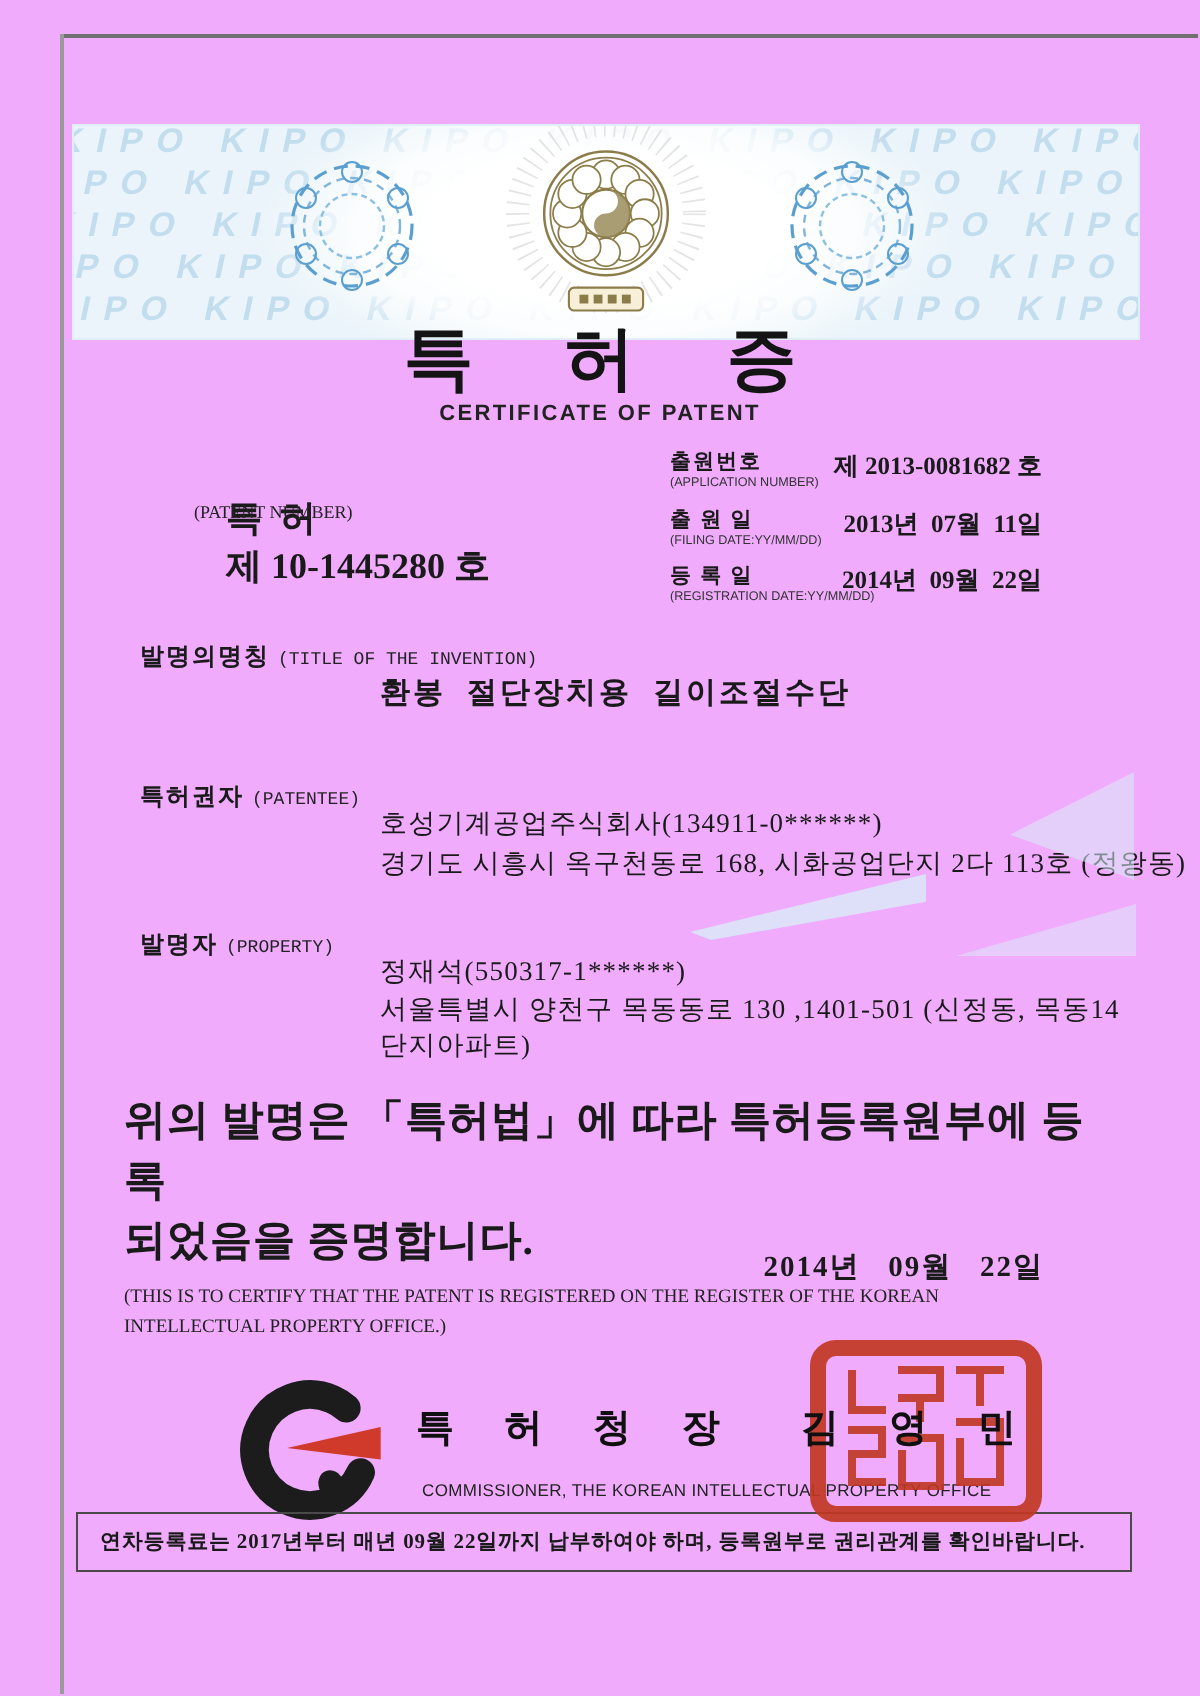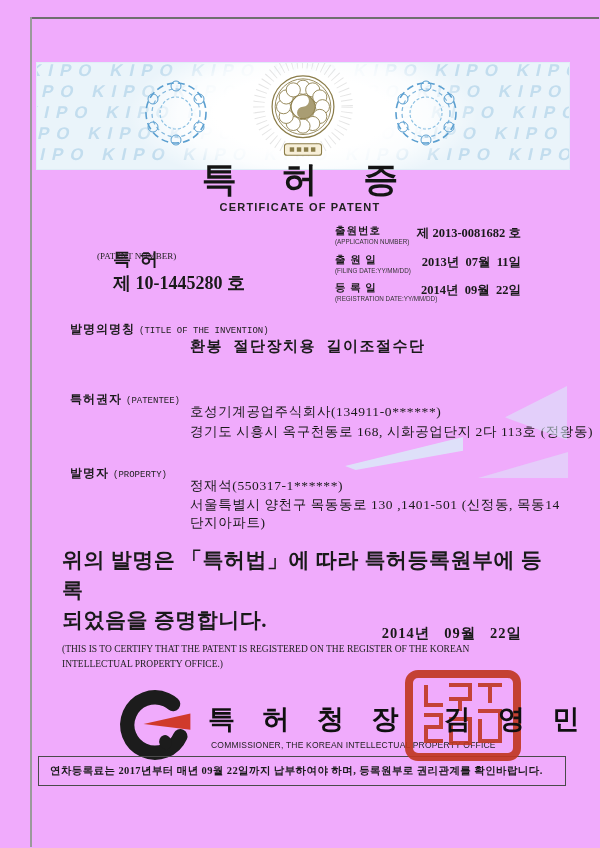--- a/index.html
+++ b/index.html
@@ -37,21 +37,21 @@
   .sec-lko{font-weight:bold;font-size:12px;letter-spacing:1px;}
   .sec-len{font-family:Liberation Mono, monospace;font-size:9px;color:#222;font-weight:normal;letter-spacing:0;}
   .sec-val{font-weight:bold;font-size:15px;letter-spacing:1.5px;white-space:pre;}
   .sec-txt{font-size:13.5px;letter-spacing:.6px;white-space:pre;}
   
   .stmt{left:62px;top:546px;width:486px;font-weight:bold;font-size:21px;line-height:1.42;letter-spacing:.5px;}
   .stmt-en{left:62px;top:598px;width:482px;font-family:Liberation Serif, serif;font-size:9.5px;line-height:1.55;color:#222;margin-top:44px;}
   .stmt-date{left:300px;top:624px;width:222px;text-align:right;font-weight:bold;font-size:14.5px;white-space:pre;letter-spacing:1px;}
   
   .sig-logo{left:112px;top:682px;width:86px;height:86px;}
-  .sig-name{left:208px;top:701px;font-family:"Liberation Sans",sans-serif;font-weight:bold;font-size:27px;
+  .sig-name{left:208px;top:701px;font-family:"Liberation Sans",sans-serif;font-weight:bold;font-size:19px;
             letter-spacing:10px;white-space:pre;z-index:4;color:#101010;}
   .sig-en{left:211px;top:740px;font-family:"Liberation Sans",sans-serif;font-size:8.5px;letter-spacing:.2px;color:#222;z-index:2;}
   .seal{left:404px;top:669px;width:118px;height:93px;z-index:3;}
   
   .note-box{left:38px;top:756px;width:528px;height:30px;border:1.5px solid #4a4a4a;
             display:flex;align-items:center;padding:0 11px;box-sizing:border-box;
             font-size:10.5px;font-weight:bold;letter-spacing:.4px;white-space:nowrap;overflow:hidden;}
   
   .streak{background:#d9edf7;}
   .s1{left:345px;top:437px;width:118px;height:33px;clip-path:polygon(0 88%,100% 0,100% 42%,9% 100%);opacity:.8;}

